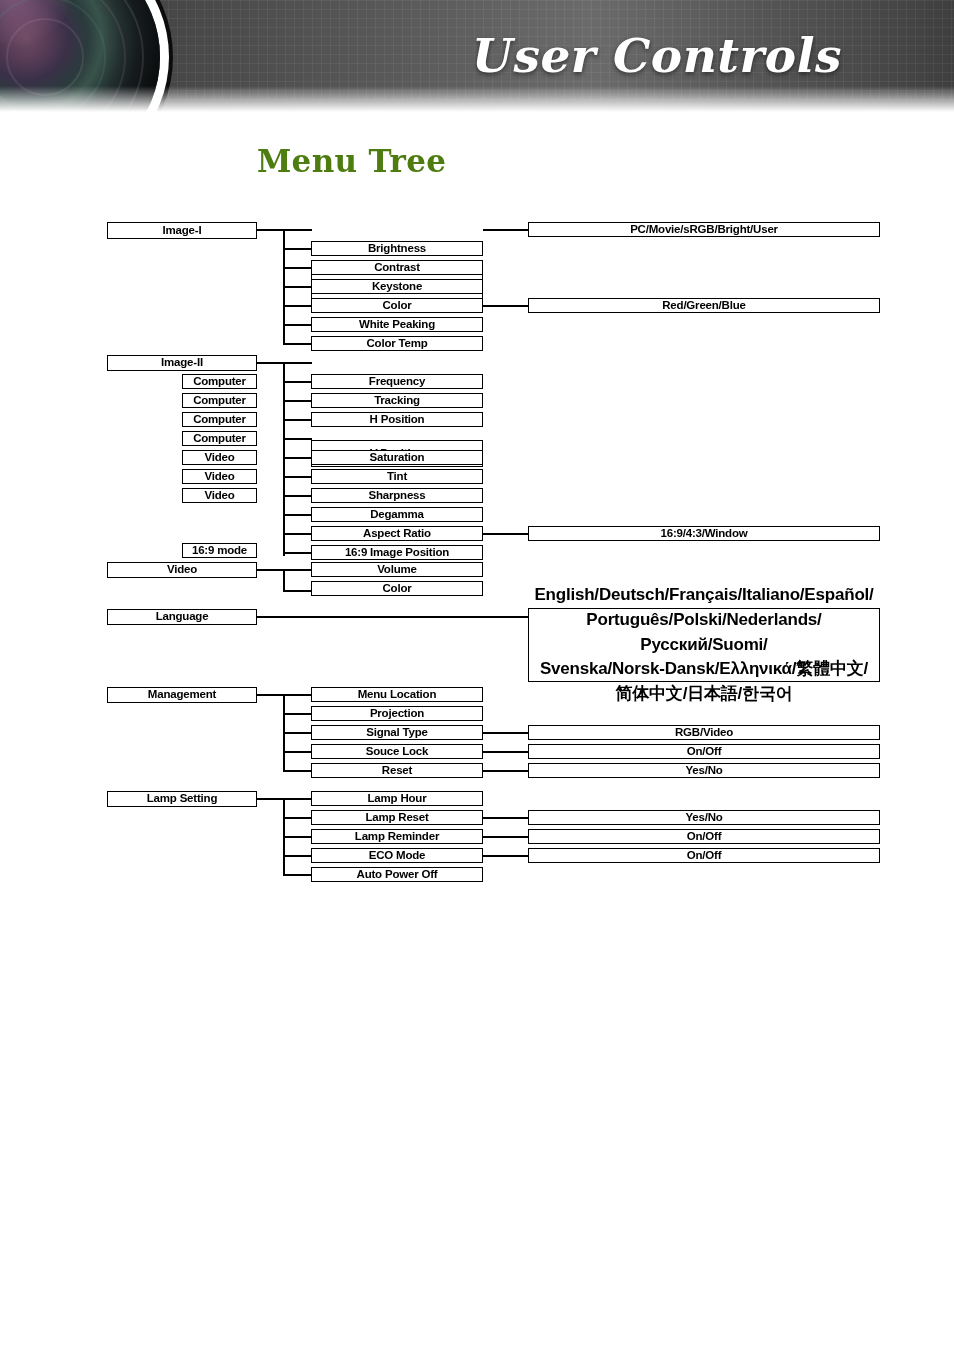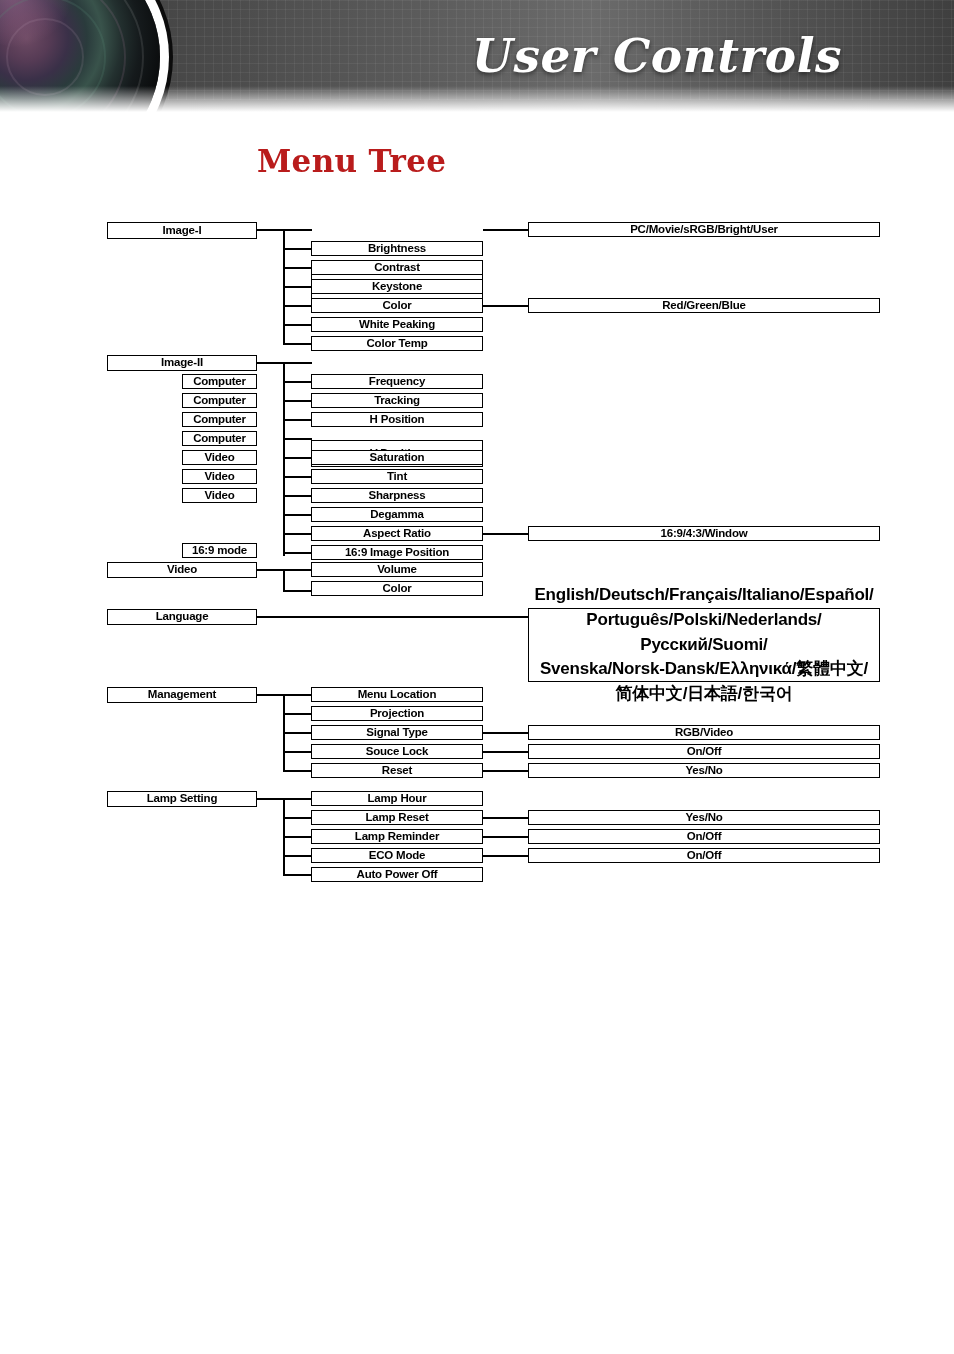--- a/index.html
+++ b/index.html
@@ -89,21 +89,21 @@
     background: linear-gradient(90deg, rgba(58,58,58,0) 0%, rgba(62,62,62,0.0) 8%, rgba(70,70,70,0) 100%);
   }
 
   
   .page-title {
     position: absolute;
     left: 257px; top: 143px;
     font-family: "DejaVu Serif", serif;
     font-weight: bold;
     font-size: 31px;
-    color: #b91c1c;
+    color: #4d7c0f;
     letter-spacing: 0.3px;
   }
 
   
   .diagram {
     position: absolute;
     left: 0; top: 0;
     width: 954px; height: 1354px;
   }
   .box {

